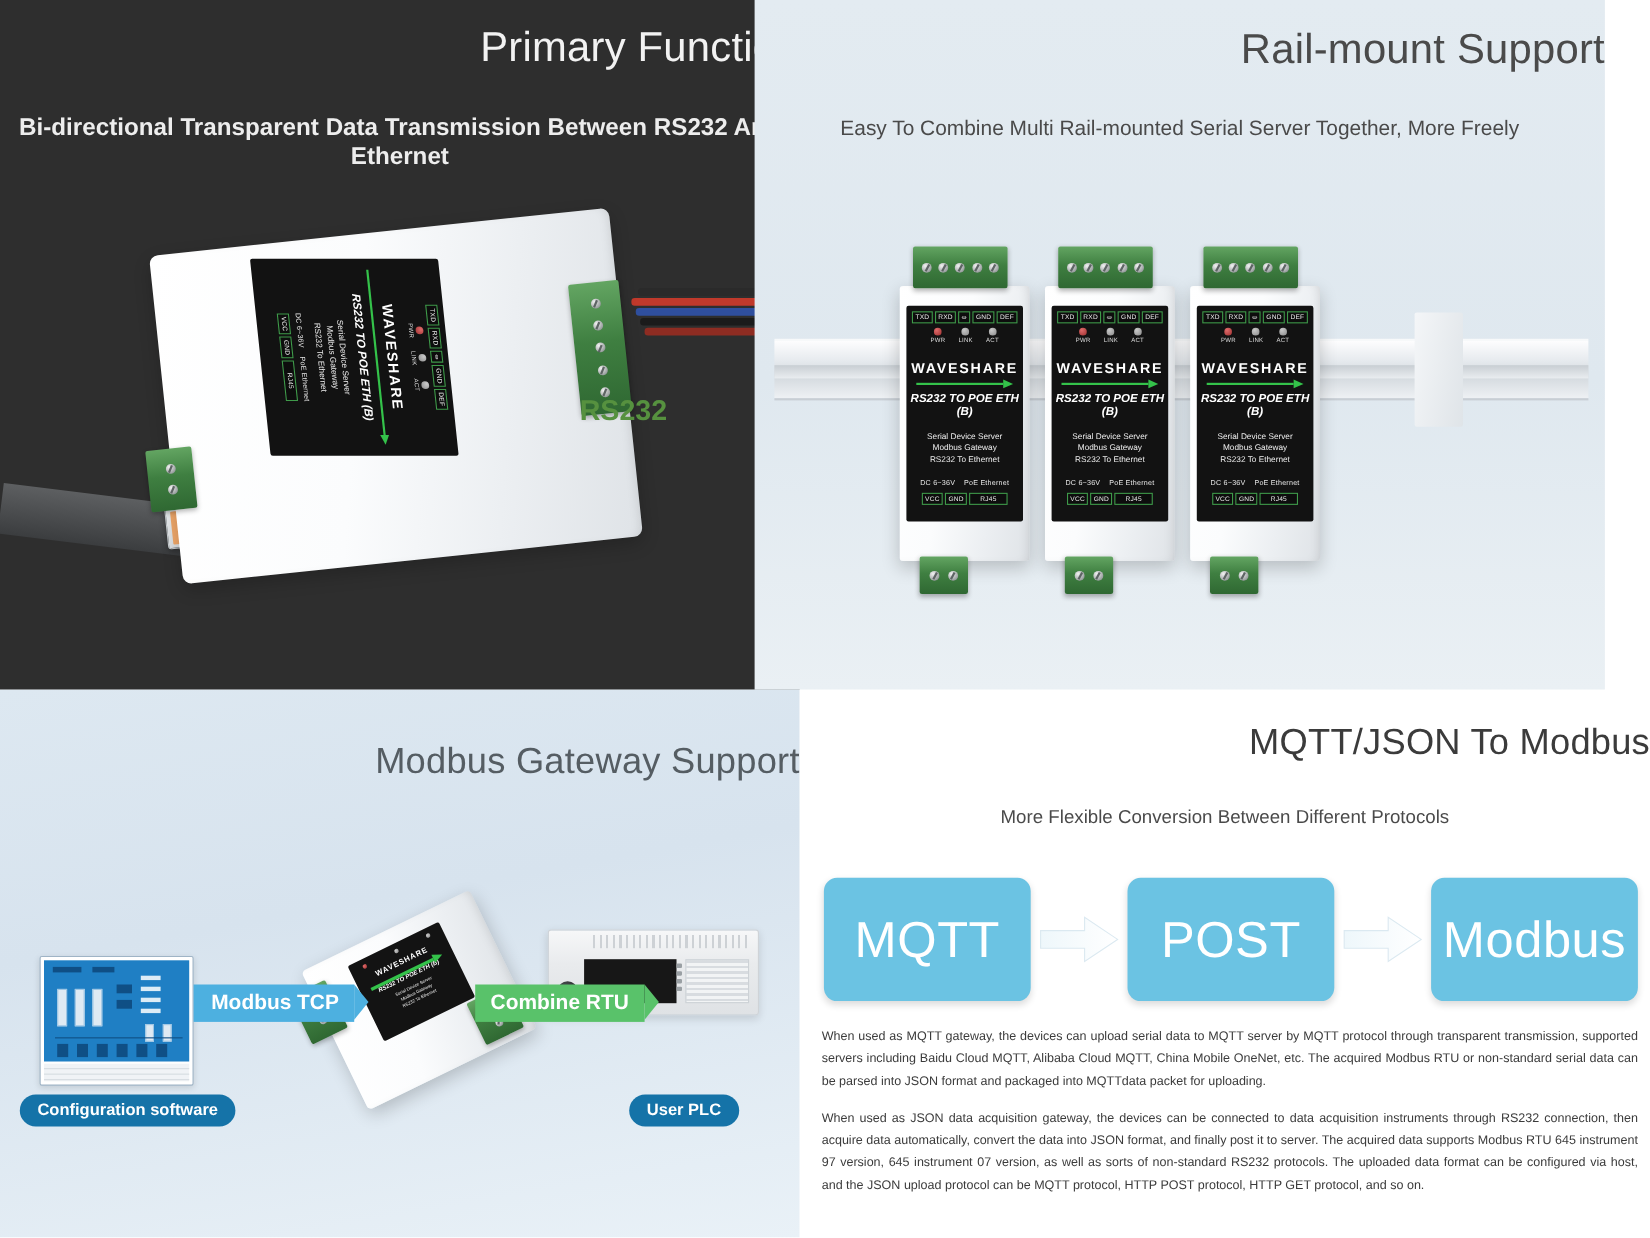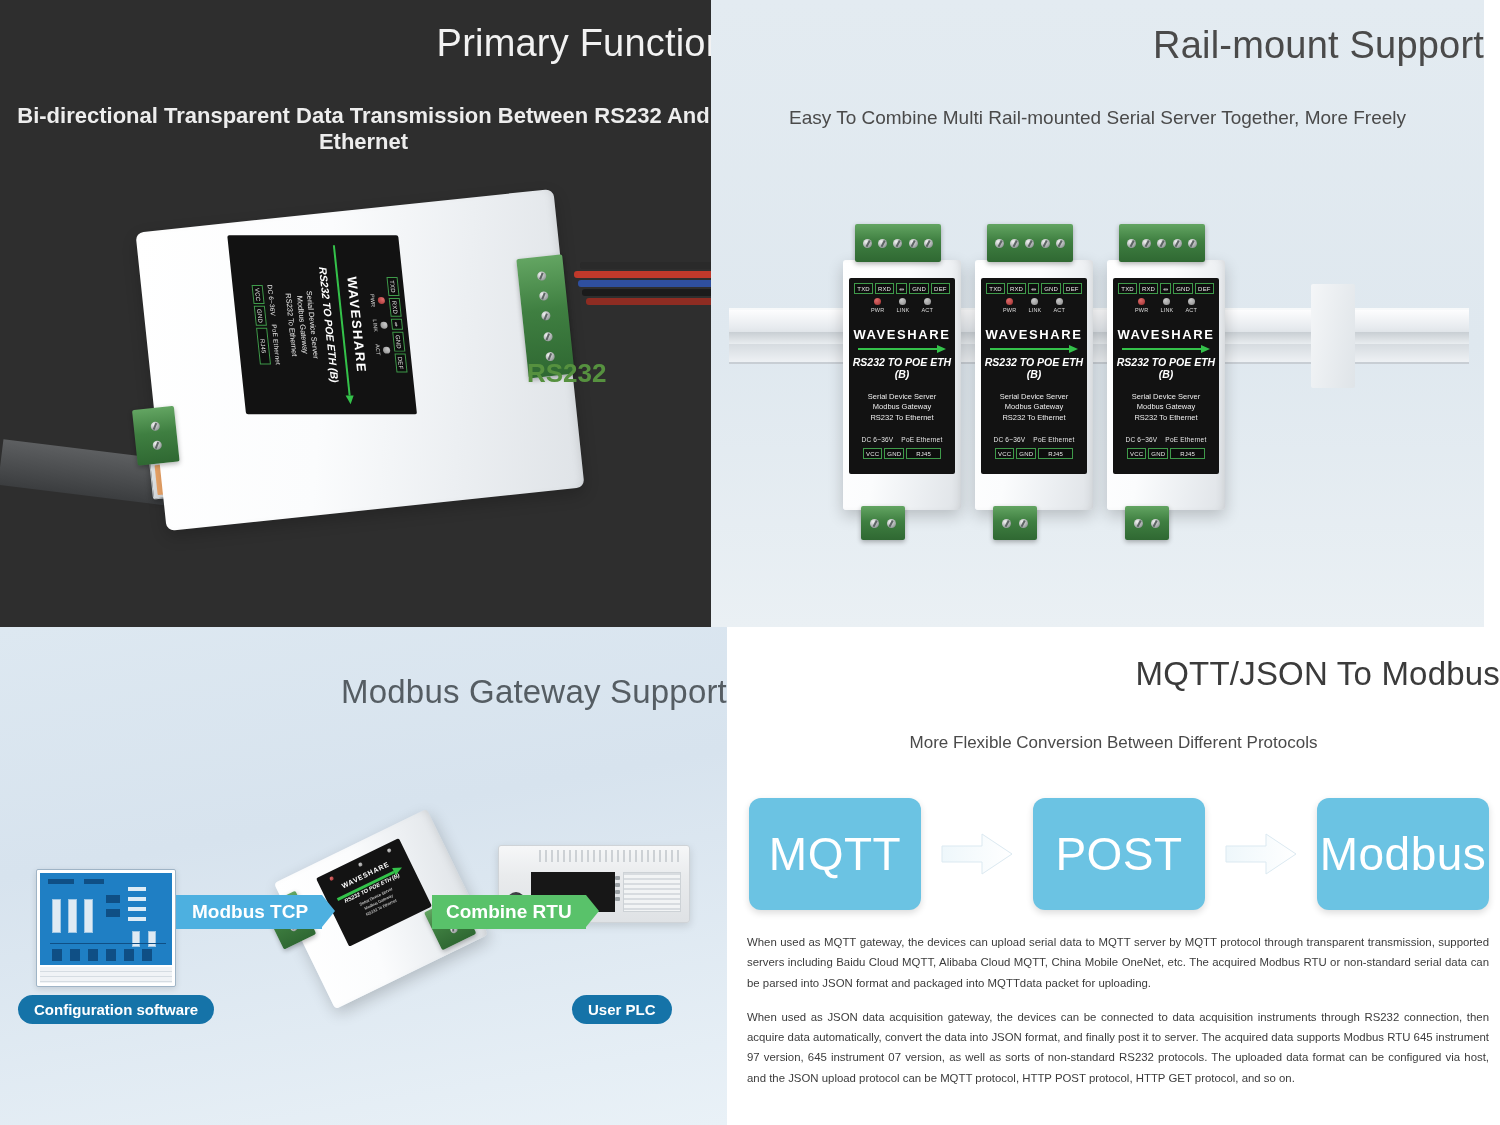--- a/index.html
+++ b/index.html
@@ -8,21 +8,21 @@
     width: 1500px; height: 1125px;
     font-family: "Liberation Sans", sans-serif;
     background: #ffffff;
     overflow: hidden;
   }
   .sheet { position: relative; width: 1500px; height: 1125px; }
 
   
   .panel { position: absolute; overflow: hidden; }
   #panel-primary   { left: 0;    top: 0;    width: 727px; height: 627px; background: #2e2e2e; }
-  #panel-rail      { left: 711px;top: 0;    width: 773px; height: 627px;
+  #panel-rail      { left: 686px;top: 0;    width: 773px; height: 627px;
                      background: linear-gradient(180deg,#e3ebf1 0%,#dfe8ef 55%,#eaf0f4 100%); }
   #panel-modbus    { left: 0;    top: 627px;width: 727px; height: 498px;
                      background: linear-gradient(170deg,#dde8f1 0%,#d7e3ee 40%,#e9f1f7 100%); }
   #panel-mqtt      { left: 727px;top: 627px;width: 773px; height: 498px; background: #ffffff; }
 
   
   .h-title { text-align: right; font-weight: normal; letter-spacing: .2px; }
   .h-sub   { text-align: center; }
 
   #primary-title { color: #f2f2f2; font-size: 38px; margin-top: 22px; }
@@ -202,21 +202,21 @@
                background: repeating-linear-gradient(180deg,#d8dce0 0 2px,#f2f4f5 2px 5px); border:1px solid #cdd2d6;}
   #plc-leds  { position:absolute; left:116px; top:30px; width:5px; }
   #plc-leds div { width:5px;height:4px;background:#9aa0a4;margin-bottom:3px;border-radius:1px; }
   #plc-knob { position:absolute; left:8px; top:46px; width:18px; height:18px; border-radius:50%;
               background: radial-gradient(circle at 35% 30%,#4a4d50,#1d1f21); }
 
   
   #flow { position: absolute; left: 22px; top: 168px; width: 740px; height: 118px;
           display: flex; align-items: center; }
   .flow-box {
-    width: 172px; height: 112px; background: #6bc3e3; border-radius: 12px;
+    width: 188px; height: 112px; background: #6bc3e3; border-radius: 12px;
     display: flex; align-items: center; justify-content: center;
     color: #fff; font-size: 46px; letter-spacing: .5px;
     box-shadow: 0 3px 7px rgba(0,0,0,.14);
   }
   .flow-arrow { flex: 1; display: flex; align-items: center; justify-content: center; }
   .flow-arrow svg { display: block; }
 
   #mqtt-body { position: absolute; left: 20px; top: 305px; width: 742px; }
   #mqtt-body p {
     color: #3b3b3b; font-size: 11.4px; line-height: 1.78; text-align: justify;

